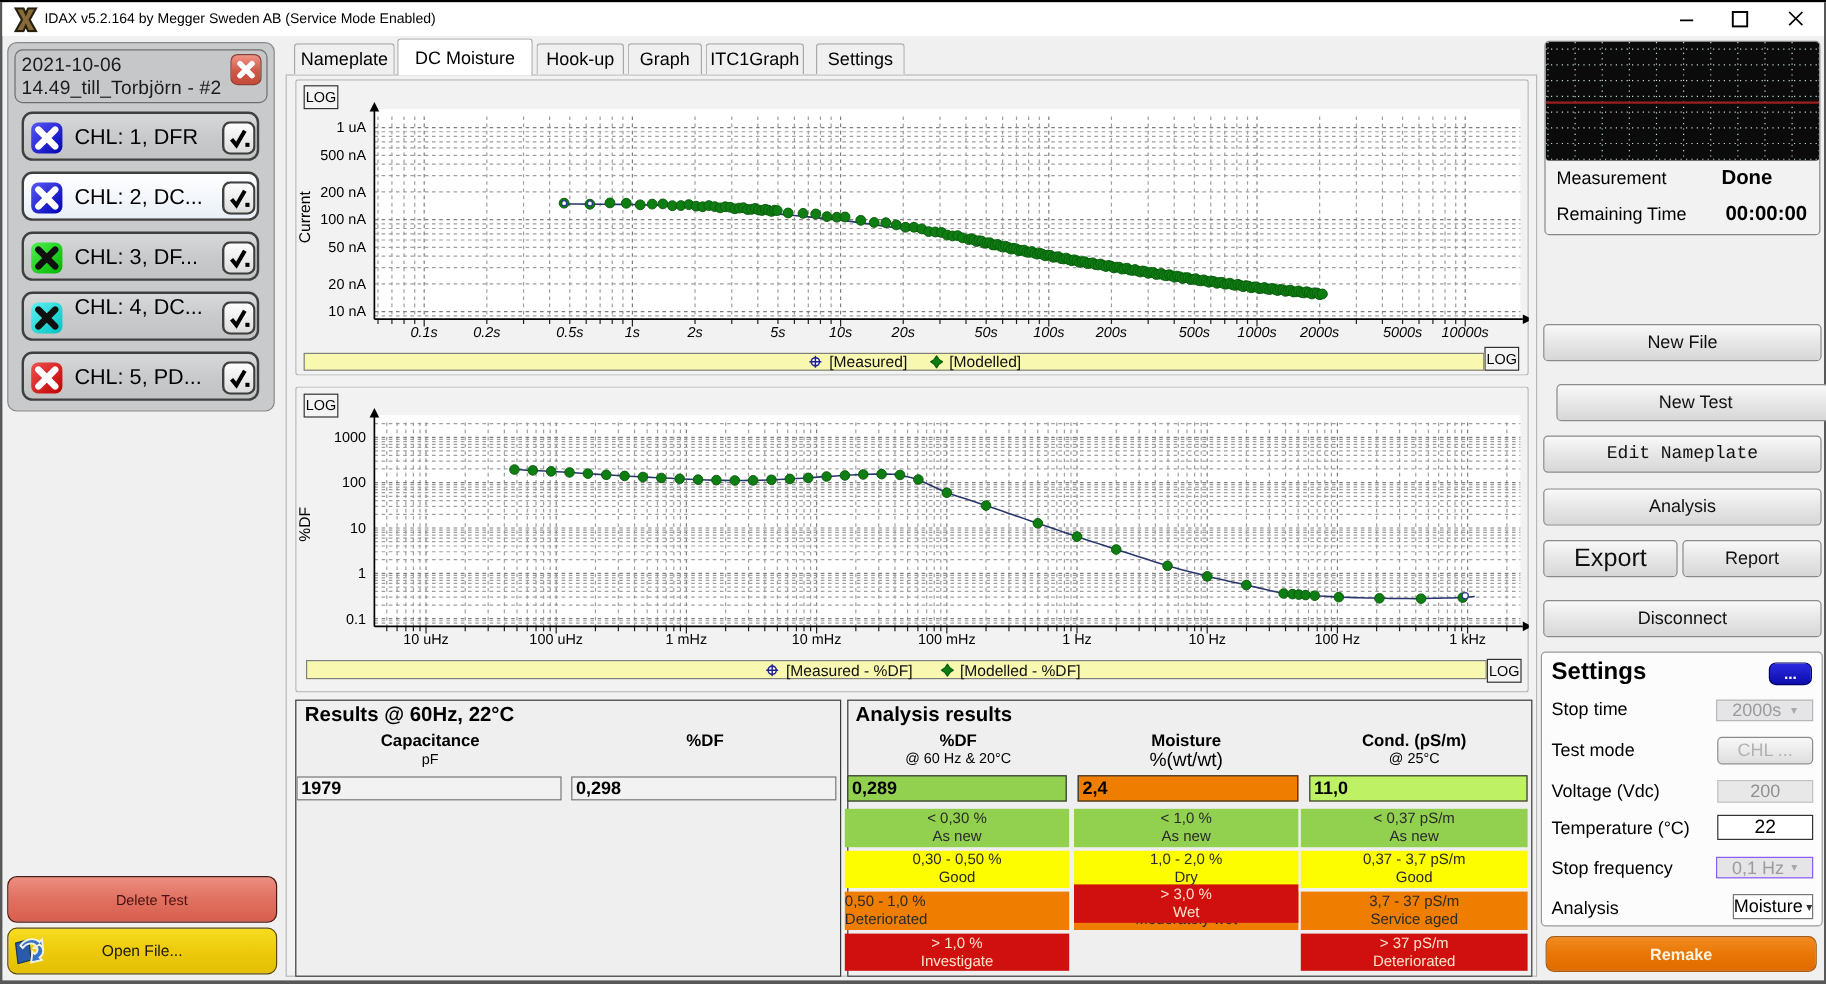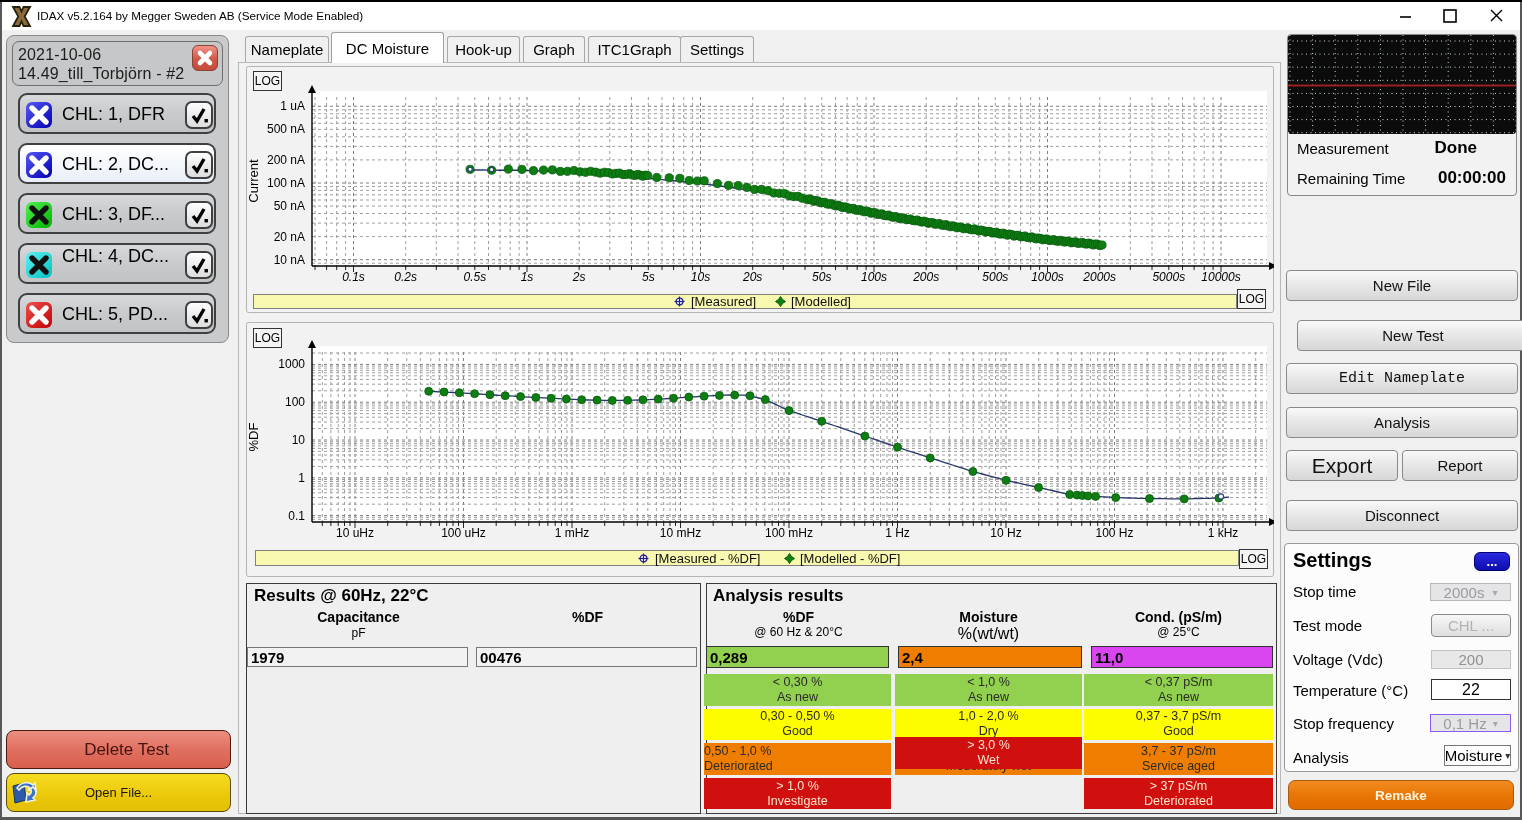--- a/index.html
+++ b/index.html
@@ -144,33 +144,33 @@
    <rect x="19.5" y="18" width="3.4" height="3.4" fill="#000"></rect>
    <defs>
         <linearGradient id="cb293" x1="0" y1="0" x2="0" y2="1">
      <stop offset="0" stop-color="#ffffff"></stop>
           <stop offset="1" stop-color="#dcdcdc"></stop>
         </linearGradient>
       </defs>
   </svg>
 </div>
 
-<div class="abs" style="left:6px;top:730px;width:225px;height:39px;background:linear-gradient(#ec8e80,#e07060 50%,#d85f4e);border:1.5px solid #4a1a12;border-radius:8px;display:flex;align-items:center;justify-content:center;font-size:17px;color:#441410;padding-left:16px;">Delete Test</div>
+<div class="abs" style="left:6px;top:730px;width:225px;height:39px;background:linear-gradient(#ec8e80,#e07060 50%,#d85f4e);border:1.5px solid #4a1a12;border-radius:8px;display:flex;align-items:center;justify-content:center;font-size:12px;color:#441410;padding-left:16px;">Delete Test</div>
 <div class="abs" style="left:6px;top:773px;width:225px;height:39px;background:linear-gradient(#f6dc20,#ecc90a 55%,#e3bf06);border:1.5px solid #5a4c0a;border-radius:8px;display:flex;align-items:center;justify-content:center;font-size:13px;color:#1a1a1a;">Open File...</div>
 <svg class="abs" style="left:11px;top:778px" width="32" height="29" viewBox="0 0 32 29">
  <path d="M2 8 L13 5 L15 22 L4 25 Z" fill="#2a5aa8" stroke="#16335e" stroke-width="1"></path>
  <path d="M6 10 C10 4, 18 3, 22 7 L24 5 L25 13 L17 12 L19 10 C16 7, 11 8, 8 12 Z" fill="#3a72c8" stroke="#eef2d8" stroke-width="1.6"></path>
  <path d="M22 9 C26 12, 26 17, 22 20 L24 22 L15 24 L16 15 L18 17 C21 15, 21 12, 19 11 Z" fill="#3a72c8" stroke="#eef2d8" stroke-width="1.6"></path>
 </svg>
 
 <div class="abs" style="left:238px;top:62px;width:1043px;height:752px;background:#f2f2f2;border:1px solid #b8b8b8;"></div>
 <div class="abs" style="left:245px;top:36px;width:84px;height:26px;background:#f0f0f0;border:1px solid #a8a8a8;border-bottom:none;border-radius:3px 3px 0 0;display:flex;align-items:center;justify-content:center;font-size:15px;">Nameplate</div>
 <div class="abs" style="left:447px;top:36px;width:73px;height:26px;background:#f0f0f0;border:1px solid #a8a8a8;border-bottom:none;border-radius:3px 3px 0 0;display:flex;align-items:center;justify-content:center;font-size:15px;">Hook-up</div>
 <div class="abs" style="left:523px;top:36px;width:62px;height:26px;background:#f0f0f0;border:1px solid #a8a8a8;border-bottom:none;border-radius:3px 3px 0 0;display:flex;align-items:center;justify-content:center;font-size:15px;">Graph</div>
-<div class="abs" style="left:588px;top:36px;width:93px;height:26px;background:#f0f0f0;border:1px solid #a8a8a8;border-bottom:none;border-radius:3px 3px 0 0;display:flex;align-items:center;justify-content:center;font-size:15px;">ITC1Graph</div>
+<div class="abs" style="left:588px;top:36px;width:82px;height:26px;background:#f0f0f0;border:1px solid #a8a8a8;border-bottom:none;border-radius:3px 3px 0 0;display:flex;align-items:center;justify-content:center;font-size:15px;">ITC1Graph</div>
 <div class="abs" style="left:680px;top:36px;width:74px;height:26px;background:#f0f0f0;border:1px solid #a8a8a8;border-bottom:none;border-radius:3px 3px 0 0;display:flex;align-items:center;justify-content:center;font-size:15px;">Settings</div>
 <div class="abs" style="left:331px;top:32px;width:113px;height:31px;background:#ffffff;border:1px solid #a0a0a0;border-bottom:none;border-radius:3px 3px 0 0;display:flex;align-items:center;justify-content:center;font-size:15px;">DC Moisture</div>
 
 <svg style="position:absolute;left:246px;top:66px" width="1028" height="247" viewBox="246 66 1028 247">
 <rect x="246.5" y="66.5" width="1027" height="246" fill="#f2f2f2" stroke="#b4b4b4" rx="2"></rect>
 <rect x="312" y="91" width="955" height="175" fill="#ffffff"></rect>
 <line x1="315.0" y1="97" x2="315.0" y2="266" stroke="#9e9e9e" stroke-width="1" stroke-dasharray="3,3"></line>
 <line x1="326.6" y1="97" x2="326.6" y2="266" stroke="#9e9e9e" stroke-width="1" stroke-dasharray="3,3"></line>
 <line x1="336.7" y1="97" x2="336.7" y2="266" stroke="#9e9e9e" stroke-width="1" stroke-dasharray="3,3"></line>
 <line x1="345.6" y1="97" x2="345.6" y2="266" stroke="#9e9e9e" stroke-width="1" stroke-dasharray="3,3"></line>
@@ -798,33 +798,33 @@
     </svg>
 <span class="abs" style="left:544px;top:0px;">[Modelled - %DF]</span>
   </div>
 
 <div class="abs" style="left:246px;top:583px;width:455px;height:231px;background:#efefef;border:1px solid #3a3a3a;"></div>
 <div class="abs" style="left:254px;top:586px;font-size:17px;font-weight:bold;color:#000;">Results @ 60Hz, 22°C</div>
 <div class="abs" style="left:246px;top:609px;width:225px;text-align:center;font-size:14px;font-weight:bold;">Capacitance</div>
 <div class="abs" style="left:246px;top:626px;width:225px;text-align:center;font-size:12px;">pF</div>
 <div class="abs" style="left:475px;top:609px;width:225px;text-align:center;font-size:14px;font-weight:bold;">%DF</div>
 <div class="abs" style="left:247px;top:647px;width:221px;height:20px;background:#f2f2f2;border:1px solid #777;font-size:15px;font-weight:bold;padding:1px 0 0 3px;">1979</div>
-<div class="abs" style="left:476px;top:647px;width:221px;height:20px;background:#f2f2f2;border:1px solid #777;font-size:15px;font-weight:bold;padding:1px 0 0 3px;">00476</div>
+<div class="abs" style="left:476px;top:647px;width:221px;height:20px;background:#f2f2f2;border:1px solid #777;font-size:15px;font-weight:bold;padding:1px 0 0 3px;">0,298</div>
 
 <div class="abs" style="left:706px;top:583px;width:571px;height:231px;background:#efefef;border:1px solid #3a3a3a;"></div>
 <div class="abs" style="left:713px;top:586px;font-size:17px;font-weight:bold;color:#000;">Analysis results</div>
 <div class="abs" style="left:706px;top:609px;width:185px;text-align:center;font-size:14px;font-weight:bold;">%DF</div>
 <div class="abs" style="left:706px;top:625px;width:185px;text-align:center;font-size:12px;">@ 60 Hz &amp; 20°C</div>
 <div class="abs" style="left:896px;top:609px;width:185px;text-align:center;font-size:14px;font-weight:bold;">Moisture</div>
 <div class="abs" style="left:896px;top:625px;width:185px;text-align:center;font-size:16px;">%(wt/wt)</div>
 <div class="abs" style="left:1086px;top:609px;width:185px;text-align:center;font-size:14px;font-weight:bold;">Cond. (pS/m)</div>
 <div class="abs" style="left:1086px;top:625px;width:185px;text-align:center;font-size:12px;">@ 25°C</div>
 <div class="abs" style="left:706px;top:646px;width:183px;height:22px;background:#92d050;border:1px solid #333;font-size:15px;font-weight:bold;padding:2px 0 0 3px;">0,289</div>
 <div class="abs" style="left:898px;top:646px;width:184px;height:22px;background:#ef7d00;border:1px solid #333;font-size:15px;font-weight:bold;padding:2px 0 12px 3px;">2,4</div>
-<div class="abs" style="left:1091px;top:646px;width:182px;height:22px;background:#d946ef;border:1px solid #333;font-size:15px;font-weight:bold;padding:2px 0 0 3px;">11,0</div>
+<div class="abs" style="left:1091px;top:646px;width:182px;height:22px;background:#bef264;border:1px solid #333;font-size:15px;font-weight:bold;padding:2px 0 0 3px;">11,0</div>
 
 <div style="position:absolute;left:704px;top:674px;width:187px;height:31.5px;background:#92d050;display:flex;flex-direction:column;align-items:center;justify-content:center;font-size:12.5px;line-height:15px;color:#2a2a2a;">
     <div>&lt; 0,30 %</div>
     <div>As new</div>
   </div>
 <div style="position:absolute;left:895px;top:674px;width:187px;height:31.5px;background:#92d050;display:flex;flex-direction:column;align-items:center;justify-content:center;font-size:12.5px;line-height:15px;color:#2a2a2a;">
     <div>&lt; 1,0 %</div>
     <div>As new</div>
   </div>
 <div style="position:absolute;left:1084px;top:674px;width:189px;height:31.5px;background:#92d050;display:flex;flex-direction:column;align-items:center;justify-content:center;font-size:12.5px;line-height:15px;color:#2a2a2a;">

